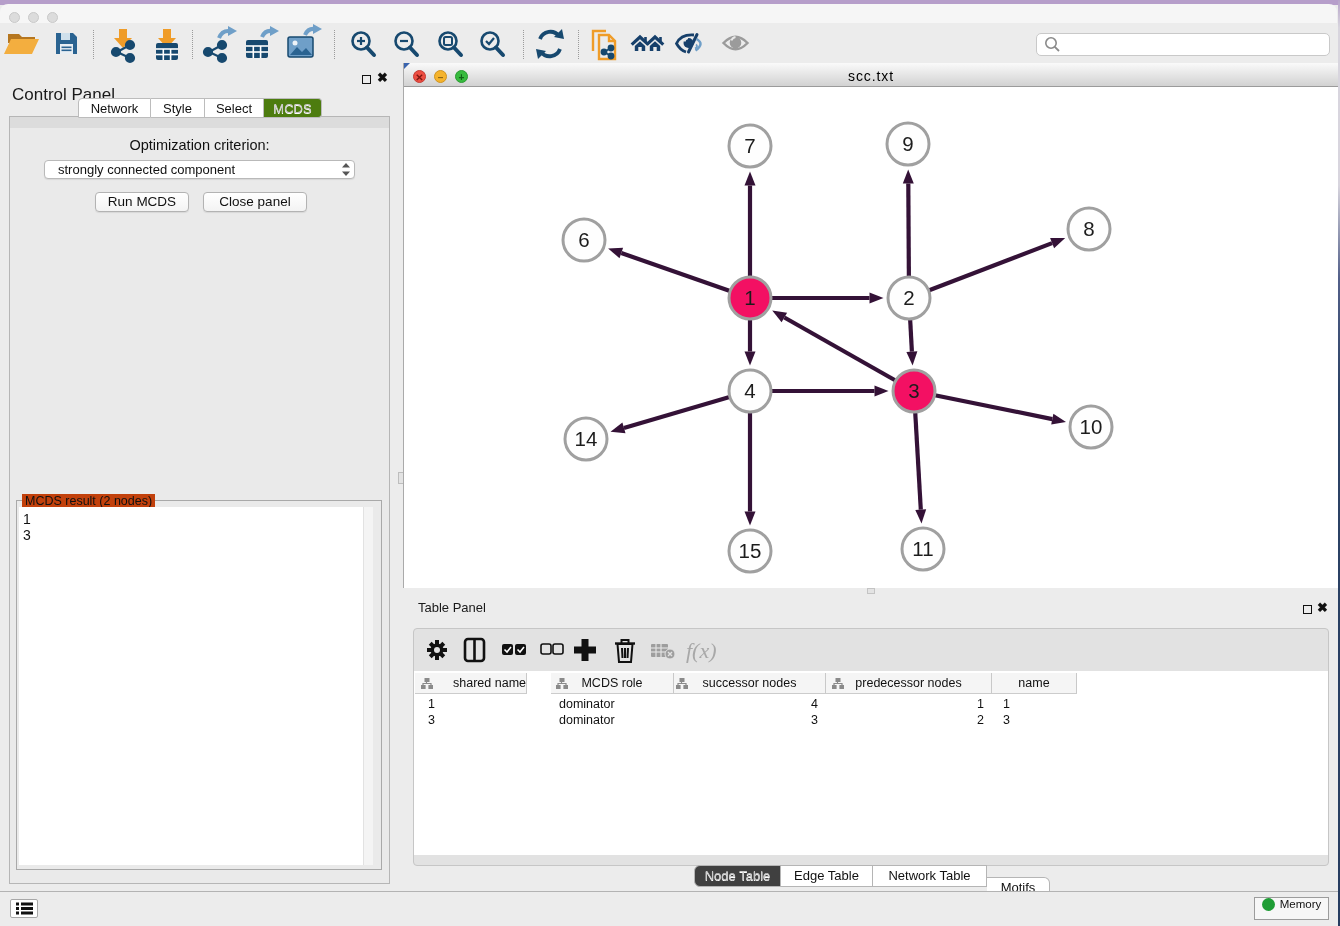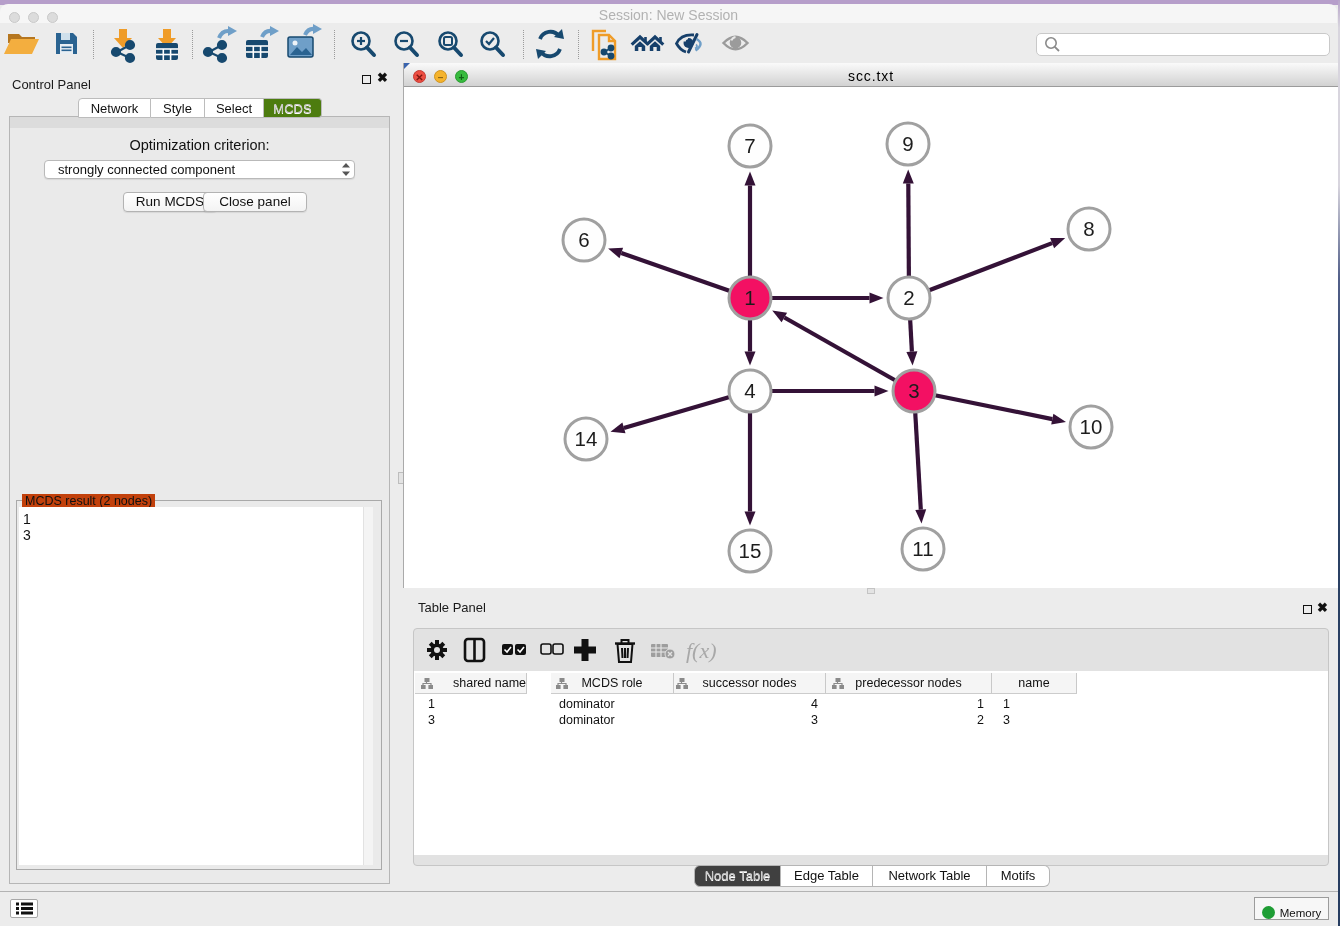--- a/index.html
+++ b/index.html
@@ -16,21 +16,21 @@
   background:#dcdcdc; border:1px solid #c9c9c9; }
 #wtitle { position:absolute; left:0; right:0; top:3px; text-align:center;
   font-size:14px; color:#b2b2b2; }
 
 #toolbar { left:0; top:23px; width:1337px; height:41px; background:#ececec; }
 .sep { position:absolute; top:7px; height:29px; width:0;
   border-left:1px dotted #9a9a9a; }
 #searchbox { position:absolute; left:1036px; top:10px; width:294px; height:23px;
   background:#fff; border:1px solid #c9c9c9; border-radius:5px; }
 
-#cp-title { left:12px; top:77px; font-size:13px; color:#1a1a1a; }
+#cp-title { left:12px; top:85px; font-size:17px; color:#1a1a1a; }
 .tab { position:absolute; top:98px; height:20px; background:#fff;
   border:1px solid #bcbcbc; font-size:13px; color:#111; text-align:center;
   line-height:19px; }
 #cp-box { left:9px; top:116px; width:381px; height:768px; border:1px solid #b6b6b6;
   background:#eaeaea; }
 #cp-box-top { left:10px; top:117px; width:379px; height:11px; background:#dcdcdc; }
 #opt-label { left:9px; top:137px; width:381px; text-align:center; font-size:14.5px; color:#111; }
 #combo { left:44px; top:160px; width:311px; height:19px; background:#fff;
   border:1px solid #b9b9b9; border-radius:4px; font-size:13px; color:#111;
   line-height:17px; padding-left:13px; box-shadow:0 1px 1px rgba(0,0,0,0.08); }
@@ -71,31 +71,30 @@
 .btab { position:absolute; top:865px; height:22px; background:#fff;
   border:1px solid #b5b5b5; font-size:13px; color:#111; text-align:center;
   line-height:20px; }
 
 #statusbar { left:0; top:891px; width:1340px; height:35px; background:#ececec;
   border-top:1px solid #b3b3b3; }
 #listbtn { left:10px; top:899px; width:28px; height:19px; background:#fff;
   border:1px solid #a8a8a8; border-radius:2px; }
 #membtn { left:1254px; top:897px; width:75px; height:23px; background:#f7f7f7;
   border:1px solid #9c9c9c; font-size:11.5px; color:#111; display:flex;
-  align-items:flex-end; justify-content:center; }
+  align-items:flex-start; justify-content:center; }
 .etched { color:#c9c9c9; text-shadow:0 1px 0 #ffffff; }
 </style>
 </head>
 <body>
 <div class="abs" id="purpletop"></div>
 <div class="abs" id="titlebar">
   <div class="tl" style="left:9px;"></div>
   <div class="tl" style="left:28px;"></div>
   <div class="tl" style="left:47px;"></div>
-  <div id="wtitle">Session: New Session</div>
 </div>
 <div class="abs" id="toolbar">
 <svg width="780" height="41" style="position:absolute;left:0;top:0;">
 
   <path d="M8 11 L19 11 L22 14 L35 14 L35 20 L8 20 Z" fill="#b5761f"></path>
   <path d="M4 31 L11 16 L39 16 L32 31 Z" fill="#f3ae3f"></path>
 
   <path d="M56 10 h17 l4 4 v17 h-21 z" fill="#2a6391"></path>
   <rect x="61" y="10" width="9" height="7" fill="#cfe0ec"></rect>
   <rect x="60" y="21" width="13" height="10" fill="#e8eef3"></rect>
@@ -235,21 +234,21 @@
 <div class="tab" style="left:78px;width:73px;border-radius:4px 0 0 0;">Network</div>
 <div class="tab" style="left:151px;width:54px;border-left:none;">Style</div>
 <div class="tab" style="left:205px;width:59px;border-left:none;">Select</div>
 <div class="tab etched" style="left:264px;width:58px;border-left:none;background:#4d7c0f;border-radius:0 4px 4px 0;">MCDS</div>
 <div class="abs" id="opt-label">Optimization criterion:</div>
 <div class="abs" id="combo">strongly connected component</div>
 <svg class="abs" style="left:340px;top:162px;" width="12" height="15">
   <path d="M2 5.5 L6 1 L10 5.5 Z" fill="#555"></path>
   <path d="M2 9.5 L6 14 L10 9.5 Z" fill="#555"></path>
 </svg>
-<div class="btn" style="left:95px;width:94px;margin-left:28px;">Run MCDS</div>
+<div class="btn" style="left:95px;width:94px;">Run MCDS</div>
 <div class="btn" style="left:203px;width:104px;">Close panel</div>
 <div class="abs" id="fieldset"></div>
 <div class="abs" id="legend">MCDS result (2 nodes)</div>
 <div class="abs" id="mcds-white">1<br>3</div>
 <div class="abs" id="mcds-scroll"></div>
 <div class="abs" id="vsplit"></div>
 
 <div class="abs" id="gwin">
 <svg width="934" height="501" viewBox="0 0 934 501" style="position:absolute;left:0;top:24px;">
 <g stroke="#341237" stroke-width="4.2">
@@ -430,21 +429,21 @@
 <div class="trow" style="left:826px;top:697px;width:158px;text-align:right;">1</div>
 <div class="trow" style="left:1003px;top:697px;">1</div>
 <div class="trow" style="left:428px;top:713px;">3</div>
 <div class="trow" style="left:559px;top:713px;">dominator</div>
 <div class="trow" style="left:674px;top:713px;width:144px;text-align:right;">3</div>
 <div class="trow" style="left:826px;top:713px;width:158px;text-align:right;">2</div>
 <div class="trow" style="left:1003px;top:713px;">3</div>
 <div class="btab etched" style="left:694px;width:87px;background:#404040;border-radius:6px 0 0 6px;">Node Table</div>
 <div class="btab" style="left:781px;width:92px;border-left:none;">Edge Table</div>
 <div class="btab" style="left:873px;width:114px;border-left:none;">Network Table</div>
-<div class="btab" style="left:987px;width:63px;border-left:none;border-radius:0 6px 6px 0;">Motifs</div>
+<div class="btab" style="left:987px;width:63px;border-left:none;border-radius:0 6px 6px 0;margin-top:12px;">Motifs</div>
 
 <div class="abs" id="statusbar"></div>
 <div class="abs" id="listbtn">
 <svg width="17" height="13" style="position:absolute;left:5px;top:2px;">
   <g fill="#111">
     <rect x="0" y="0.5" width="3" height="3"></rect>
         <rect x="5" y="0.5" width="12" height="3"></rect>
     <rect x="0" y="5" width="3" height="3"></rect>
         <rect x="5" y="5" width="12" height="3"></rect>
     <rect x="0" y="9.5" width="3" height="3"></rect>

